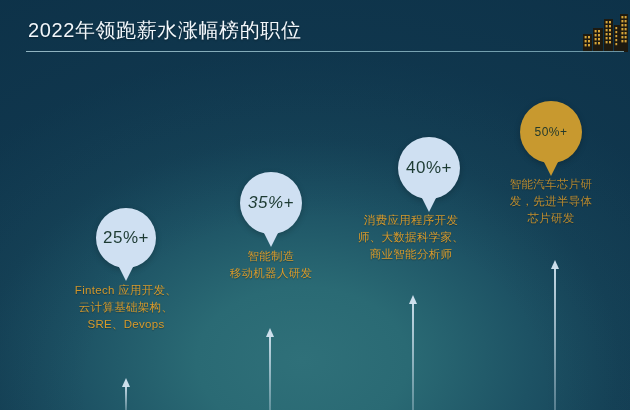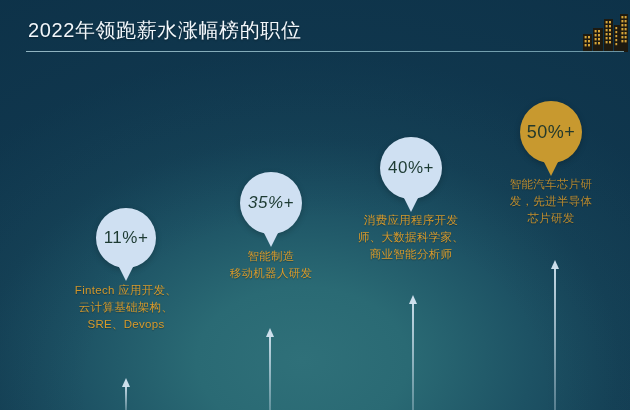--- a/index.html
+++ b/index.html
@@ -220,50 +220,50 @@
     <div class="head"></div>
     <div class="shaft"></div>
   </div>
   <div class="arrow" style="left:550px; top:260px; width:9px; height:150px;">
     <div class="head"></div>
     <div class="shaft"></div>
   </div>
 
   <div class="bubble-group" style="left:96px; top:208px;">
     <div class="bubble blue" style="width:60px; height:60px;">
-      <span class="pct" style="font-size:17px;">11%+</span>
+      <span class="pct" style="font-size:17px;">25%+</span>
       <span class="tail"></span>
     </div>
   </div>
   <div class="caption" style="left:34px; top:282px; width:184px;">Fintech 应用开发、
 云计算基础架构、
 SRE、Devops</div>
 
   <div class="bubble-group" style="left:240px; top:172px;">
     <div class="bubble blue" style="width:62px; height:62px;">
       <span class="pct" style="font-size:17px;font-style:italic;">35%+</span>
       <span class="tail"></span>
     </div>
   </div>
   <div class="caption" style="left:185px; top:248px; width:172px;">智能制造
 移动机器人研发</div>
 
   <div class="bubble-group" style="left:380px; top:137px;">
-    <div class="bubble blue" style="width:62px; height:62px;">
+    <div class="bubble blue" style="width:62px; height:62px;margin-left:18px;">
       <span class="pct" style="font-size:17px;">40%+</span>
       <span class="tail"></span>
     </div>
   </div>
   <div class="caption" style="left:325px; top:212px; width:172px;">消费应用程序开发
 师、大数据科学家、
 商业智能分析师</div>
 
   <div class="bubble-group" style="left:520px; top:101px;">
     <div class="bubble gold" style="width:62px; height:62px;">
-      <span class="pct" style="font-size:18px;">50%+</span>
+      <span class="pct" style="font-size:12px;">50%+</span>
       <span class="tail"></span>
     </div>
   </div>
   <div class="caption" style="left:474px; top:176px; width:154px;">智能汽车芯片研
 发，先进半导体
 芯片研发</div>
 
 </div>
 
 </body></html>

